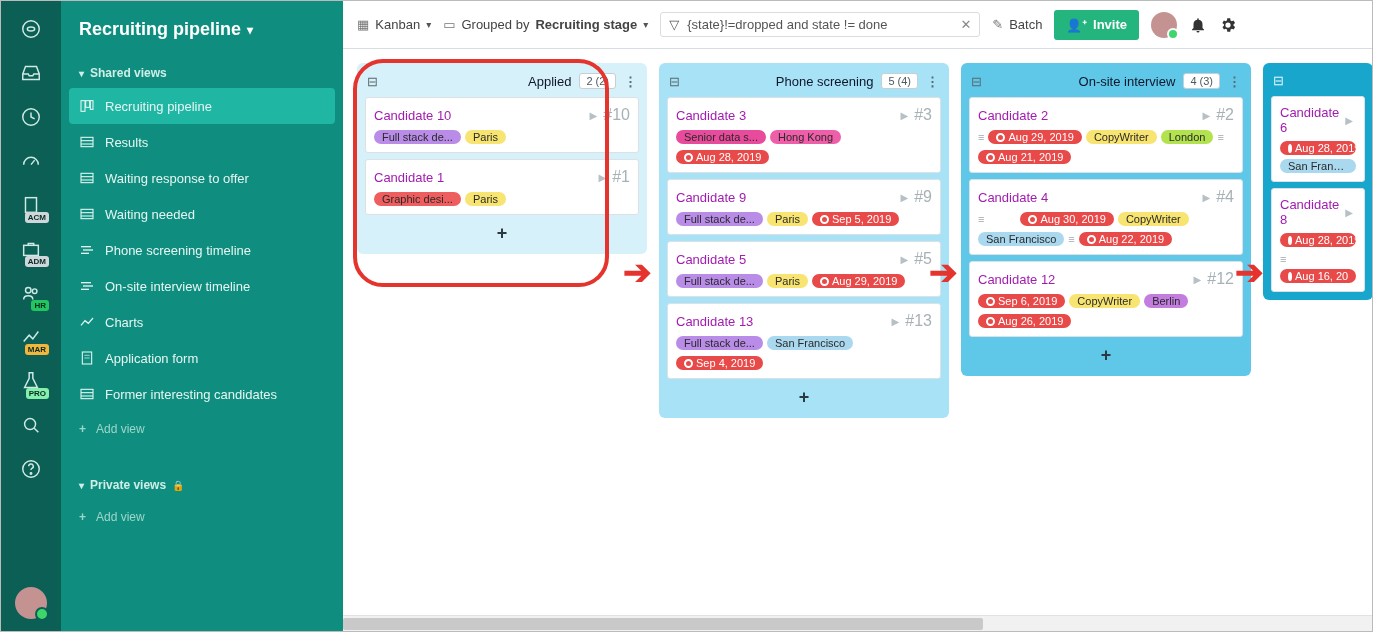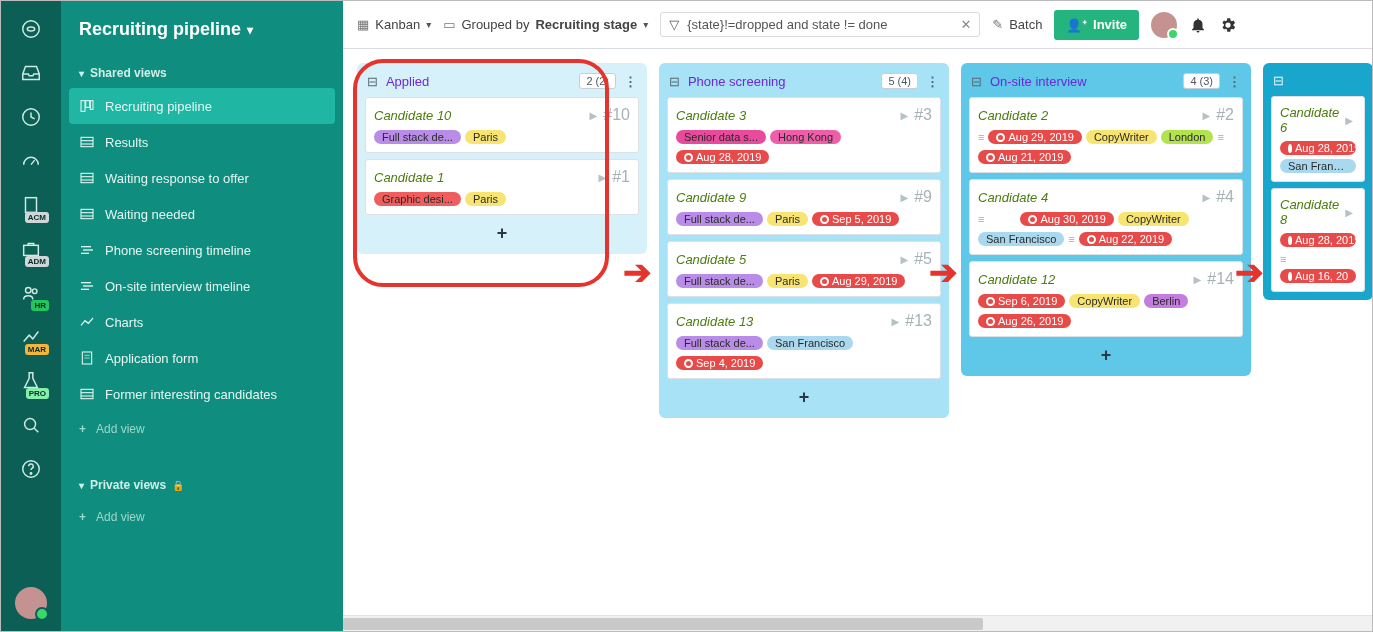--- a/index.html
+++ b/index.html
@@ -63,27 +63,27 @@
   .hdr-icon{width:18px;height:18px;display:inline-flex;align-items:center;justify-content:center;color:#555;}
   .hdr-avatar{width:26px;height:26px;border-radius:50%;background:#c59292;position:relative;}
   .hdr-avatar::after{content:"";position:absolute;right:-2px;bottom:-2px;width:8px;height:8px;border-radius:50%;background:#3dd66a;border:2px solid #fff;}
 
   
   .board-wrap{flex:1;overflow:auto;position:relative;}
   .board{display:flex;gap:12px;padding:14px 14px 30px;align-items:flex-start;width:max-content;}
   .column{width:290px;border-radius:6px;padding:0 0 8px;flex-shrink:0;}
   .col-head{display:flex;align-items:center;padding:10px 10px 8px;gap:8px;}
   .col-head .collapse{color:#5a6a70;cursor:pointer;}
-  .col-head .title{flex:1;text-align:left;font-weight:500;color:#6d28d9;}
+  .col-head .title{flex:1;text-align:right;font-weight:500;color:#0f172a;}
   .col-head .count{background:#fff;border:1px solid #c6cfd3;border-radius:3px;padding:1px 6px;font-size:11px;color:#4d5a60;}
   .col-head .menu{color:#5a6a70;cursor:pointer;font-weight:700;}
   .cards{padding:0 8px;display:flex;flex-direction:column;gap:6px;}
   .card{background:var(--card-bg);border:1px solid #dbe1e4;border-radius:3px;padding:8px 8px 8px;position:relative;}
   .card .crow{display:flex;align-items:center;gap:6px;}
-  .card .cname{color:#4d7c0f;flex:1;font-style:italic;}
+  .card .cname{color:#a21caf;flex:1;}
   .card .cid{color:#a7b2b7;font-size:16px;}
   .card .play{color:#b6c0c5;font-size:10px;}
   .tags{margin-top:6px;display:flex;flex-wrap:wrap;gap:4px;align-items:center;}
   .tag{border-radius:10px;padding:1px 8px;font-size:11px;color:#2a2a2a;white-space:nowrap;max-width:92px;overflow:hidden;text-overflow:ellipsis;}
   .tag.date{color:#fff;display:inline-flex;align-items:center;gap:3px;max-width:120px;}
   .tag.date::before{content:"";width:9px;height:9px;border:2px solid #fff;border-radius:50%;display:inline-block;box-sizing:border-box;}
   .bars{color:#9fa9ae;font-size:11px;}
   .add-card{text-align:center;padding:8px 0 2px;color:#2a3a40;font-size:18px;font-weight:700;cursor:pointer;}
 
   
@@ -476,21 +476,21 @@
                 <div class="tags">
                   <span class="tag" style="background:#a9d8ef;">San Francisco</span>
                   <span class="bars">≡</span>
                   <span class="tag date" style="background:#e84949;">Aug 22, 2019</span>
                 </div>
               </div>
               <div class="card">
                 <div class="crow">
                   <span class="cname">Candidate 12</span>
                   <span class="play">▶</span>
-                  <span class="cid">#14</span>
+                  <span class="cid">#12</span>
                 </div>
                 <div class="tags">
                   <span class="tag date" style="background:#e84949;">Sep 6, 2019</span>
                   <span class="tag" style="background:#f8e471;">CopyWriter</span>
                   <span class="tag" style="background:#c37ddf;">Berlin</span>
                 </div>
                 <div class="tags">
                   <span class="tag date" style="background:#e84949;">Aug 26, 2019</span>
                 </div>
               </div>

